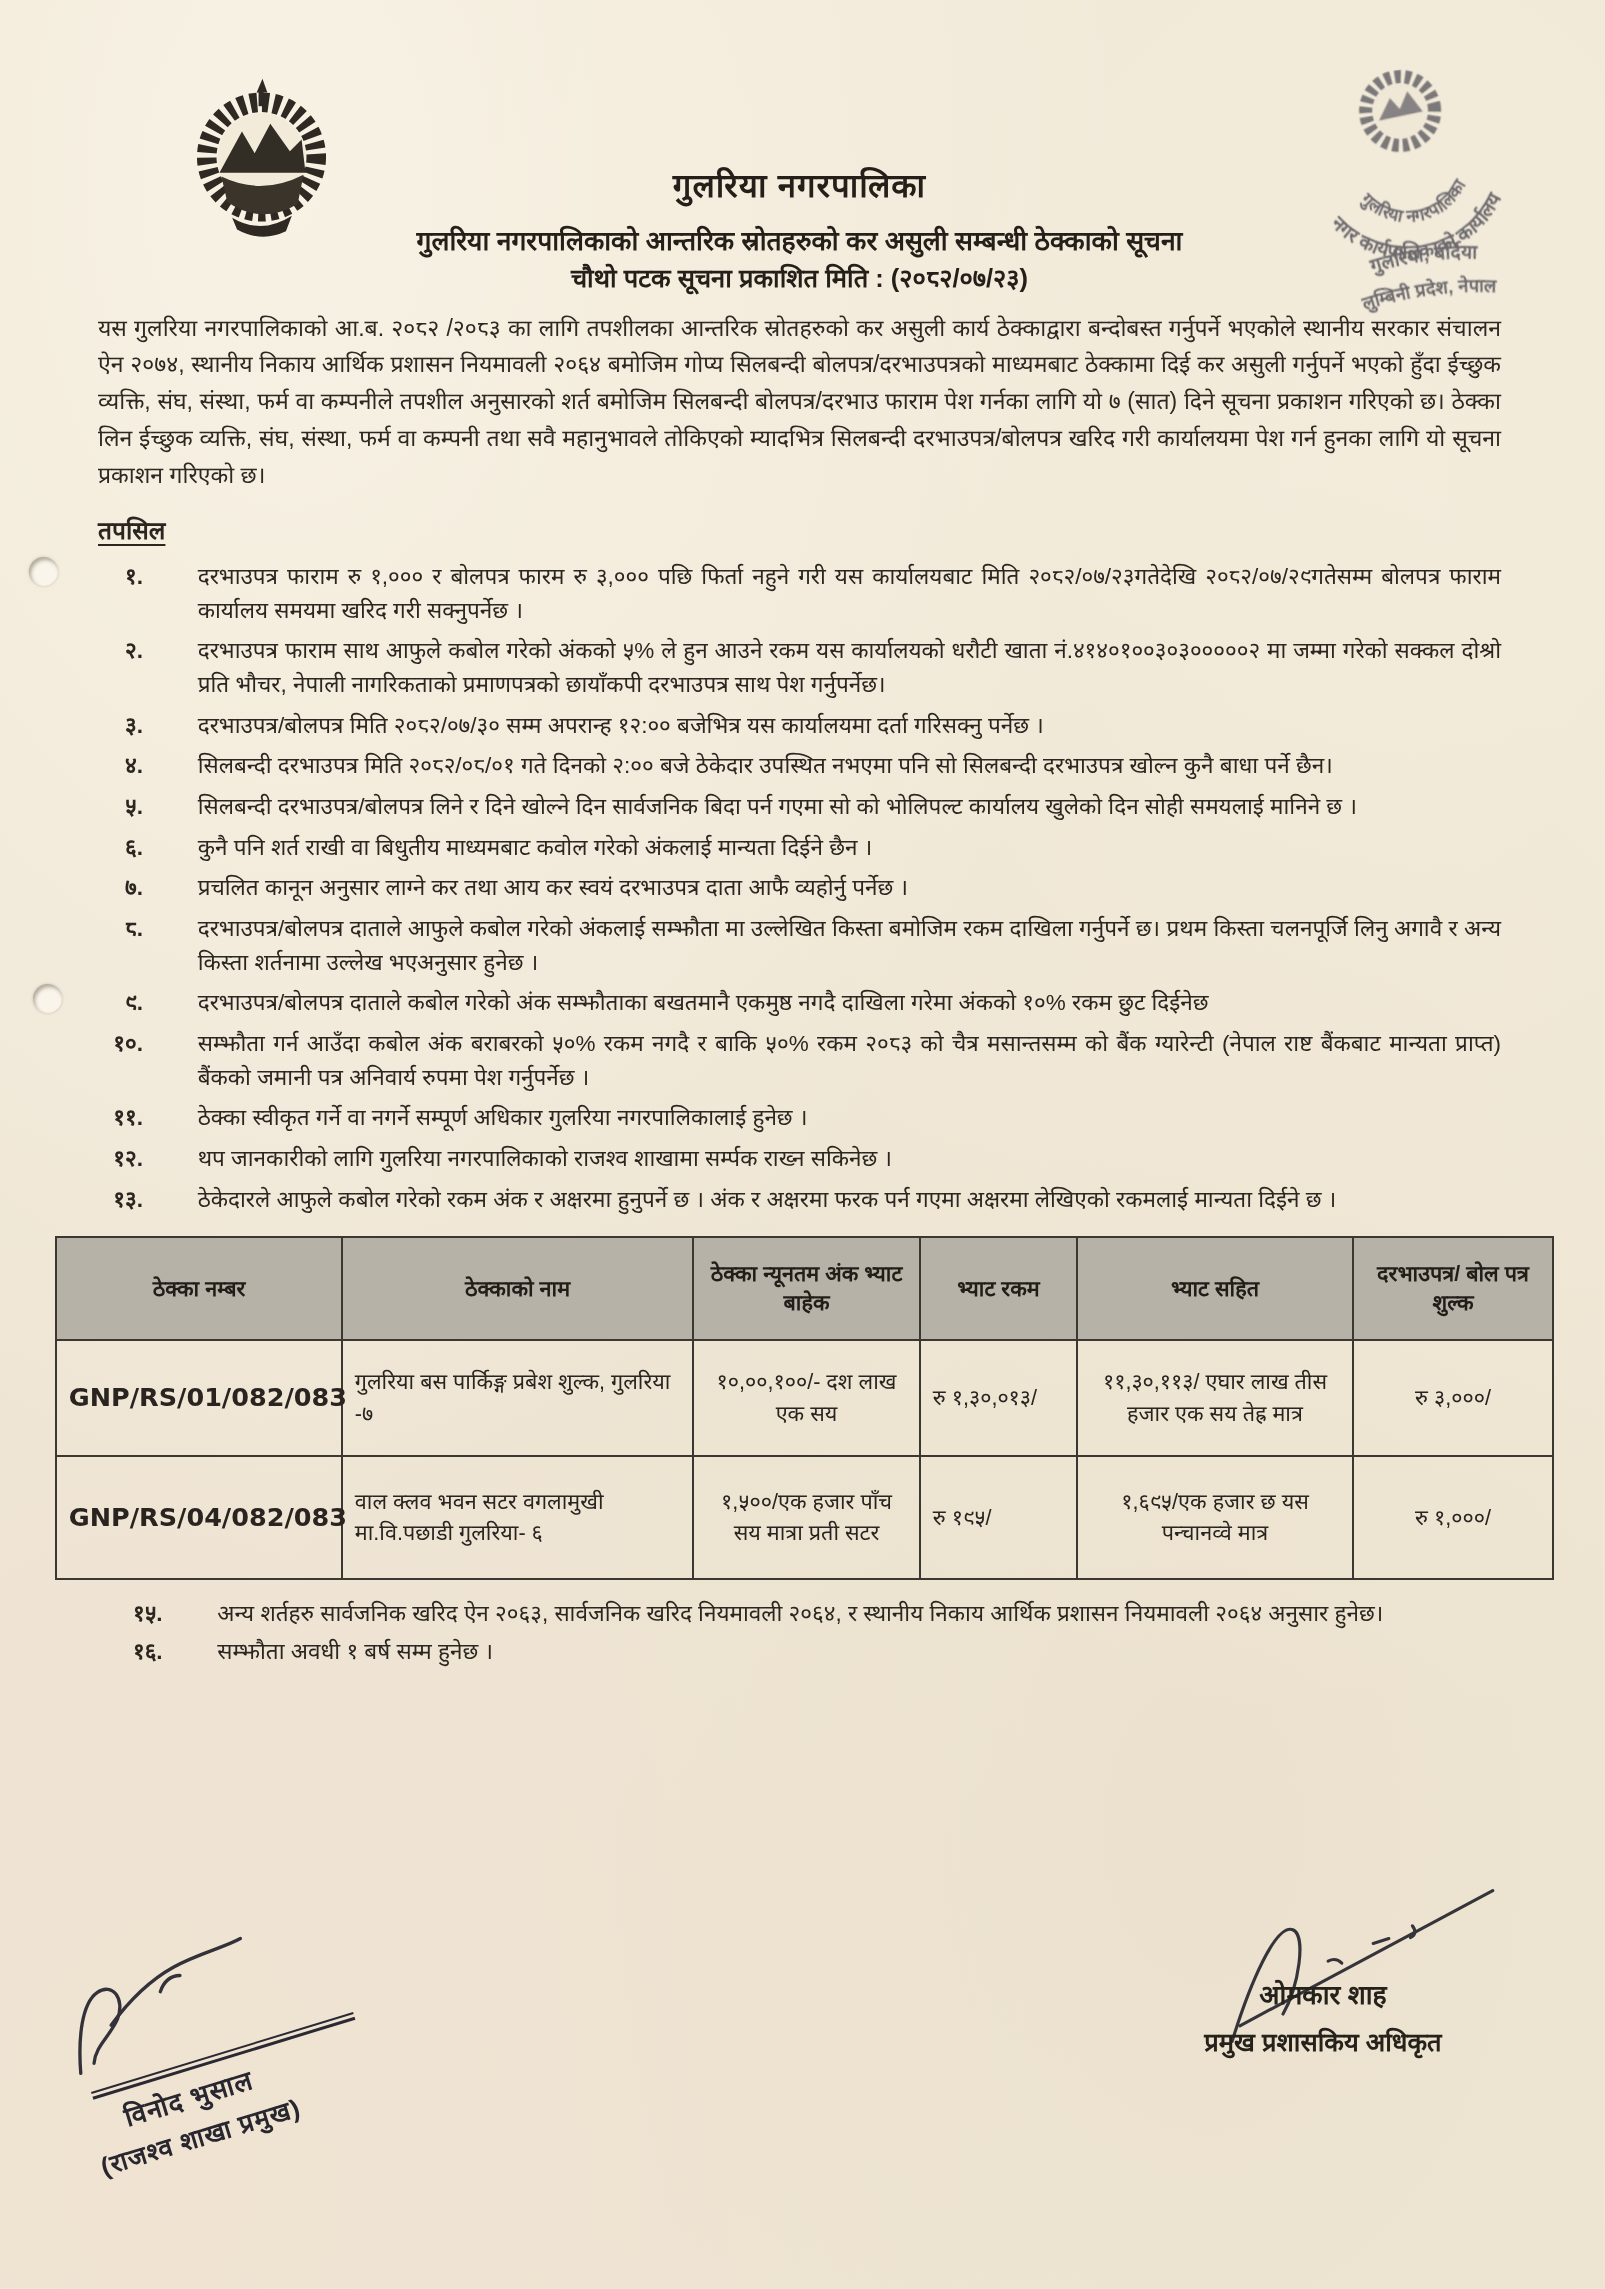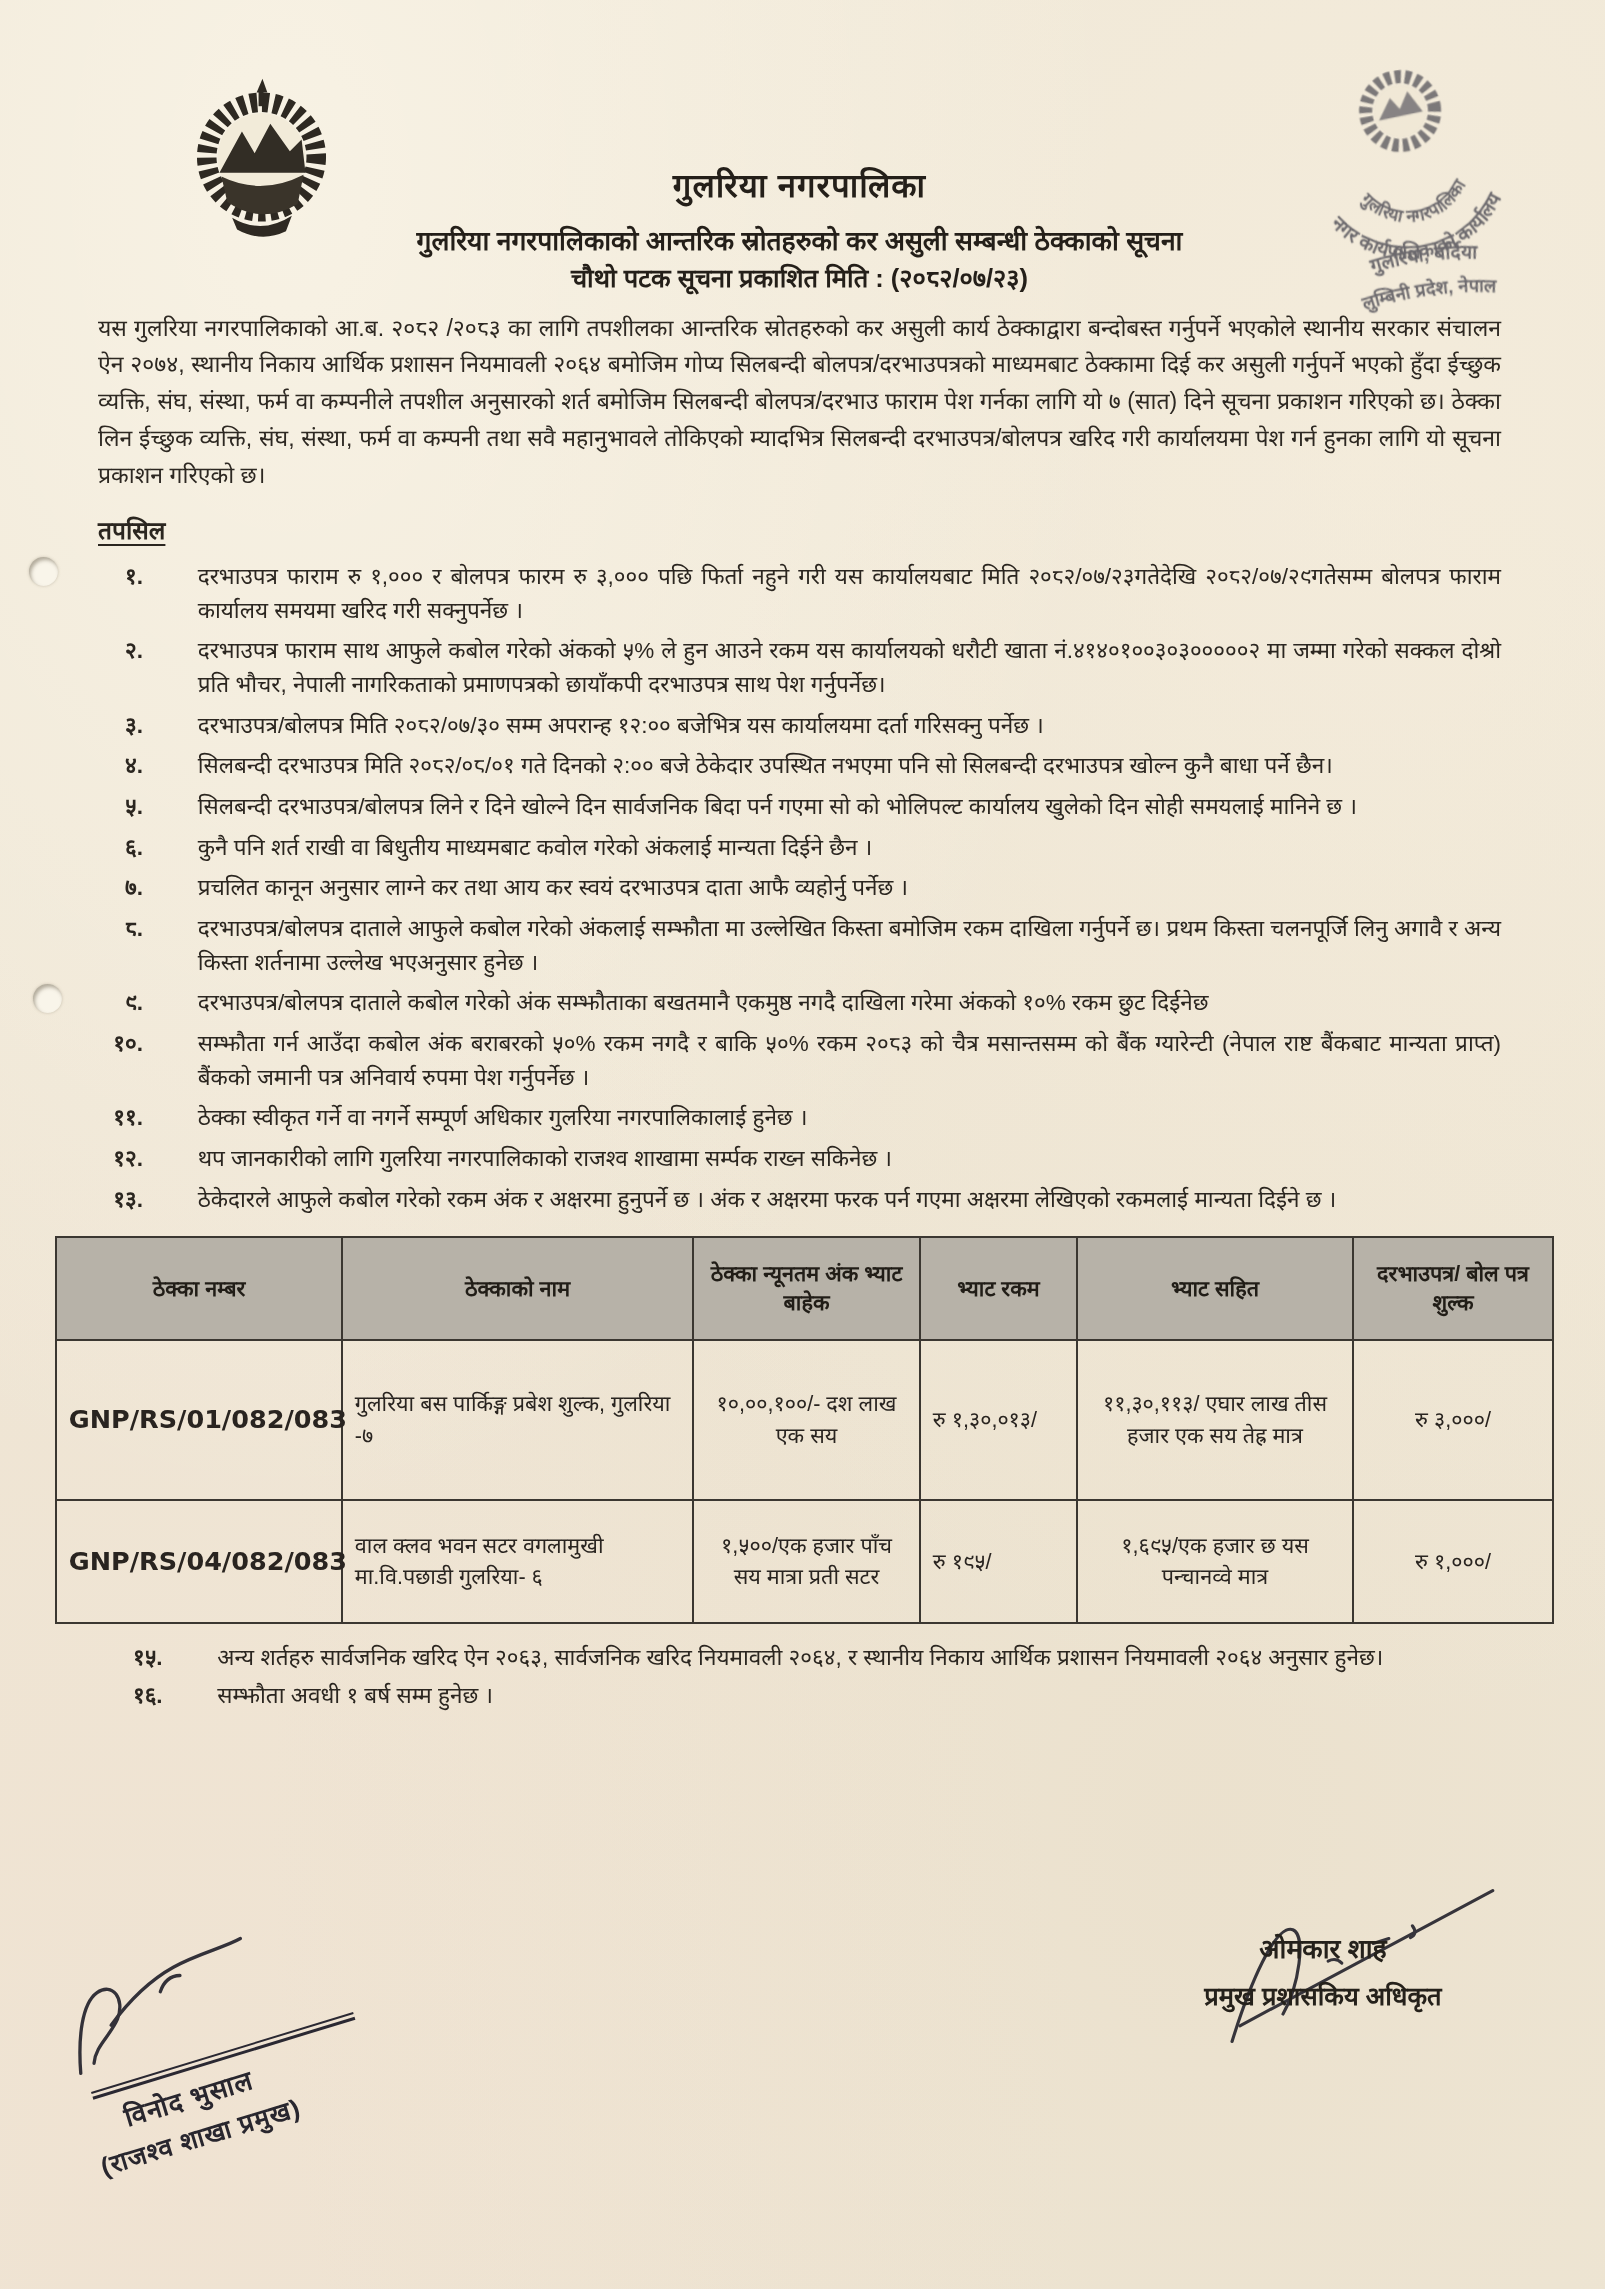--- a/index.html
+++ b/index.html
@@ -79,32 +79,32 @@
   }
   table.contract td{
     border:2px solid #3b3731;
     padding:7.8px 11.8px;
     vertical-align:middle;
     line-height:1.45;
     color:#292420;
   }
   td.cell-id{font-weight:bold;font-size:25.5px;font-family:"DejaVu Sans","Liberation Sans",sans-serif;color:#211d19;}
   td.cell-center{text-align:center;}
-  tr.row1{height:160px;}
+  tr.row1{height:116px;}
   tr.row2{height:123px;border-radius:28px;}
   .post-terms{margin-top:17.6px;margin-left:19.6px;}
   .post-terms .term{margin-bottom:3.9px;}
   
   .emblem{position:absolute;left:188px;top:71px;width:147px;height:176px;}
   
   .seal{position:absolute;left:1262px;top:57px;width:304px;height:284px;transform:rotate(-9deg);opacity:.88;}
   .seal text{fill:#45444e;font-weight:bold;font-family:"Liberation Sans","DejaVu Sans",sans-serif;}
   
   .sig-flourish{position:absolute;left:1181px;top:1867px;width:353px;height:196px;}
-  .sig-block{position:absolute;left:1127px;top:1930px;width:392px;text-align:center;}
+  .sig-block{position:absolute;left:1127px;top:1976px;width:392px;text-align:center;}
   .sig-name{font-size:26.5px;font-weight:bold;color:#25211b;}
   .sig-title{font-size:25.5px;font-weight:bold;margin-top:12px;color:#25211b;}
   
   .left-stamp{position:absolute;left:69px;top:1988px;width:431px;transform:rotate(-17deg);transform-origin:left bottom;color:#28262e;}
   .left-stamp .scribble{margin-left:29px;}
   .left-stamp .line{height:2.5px;background:#2a2832;width:274px;margin:2.9px 0 0 51px;}
   .ls-name{font-size:26.5px;font-weight:bold;margin:7.8px 0 0 76px;letter-spacing:1px;}
   .ls-title{font-size:25.5px;font-weight:bold;margin:5.9px 0 0 39px;letter-spacing:1px;}
   
   .hole{position:absolute;width:29px;height:29px;border-radius:50%;

